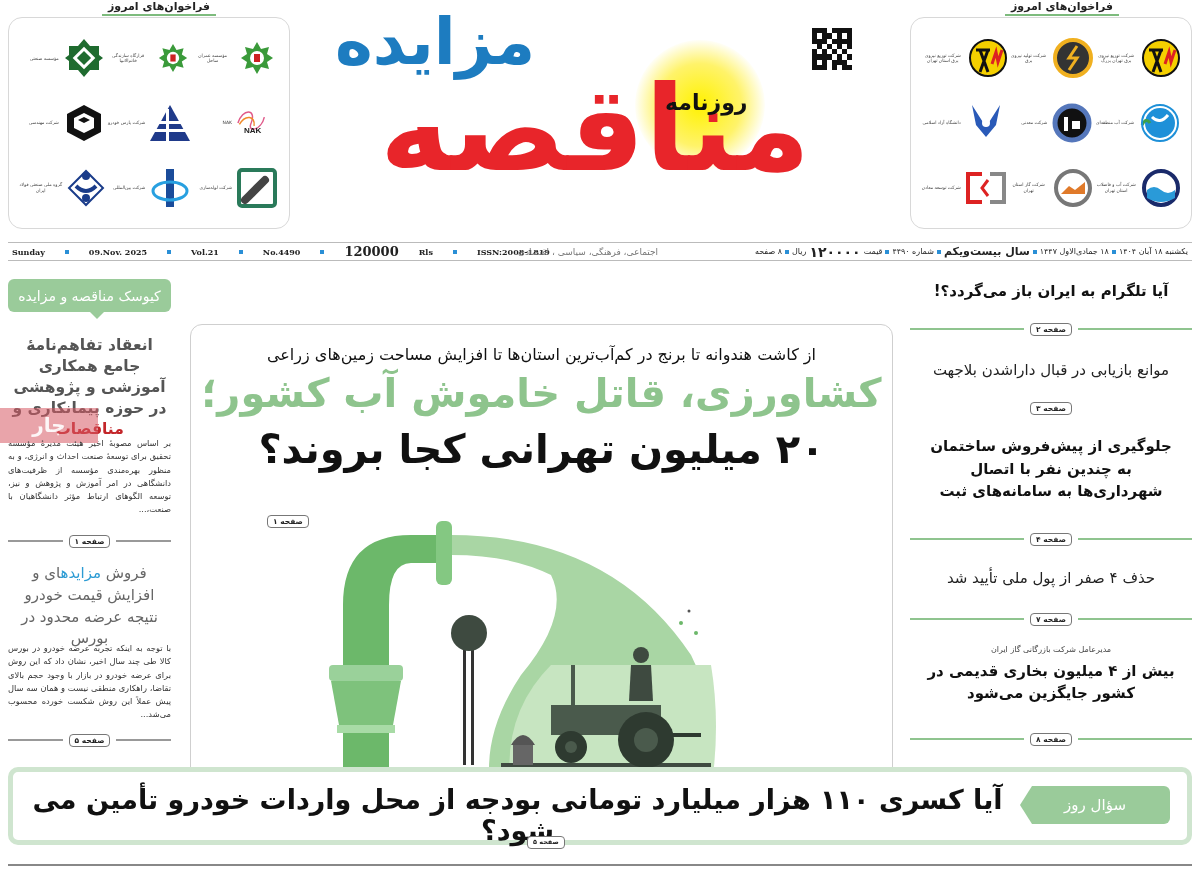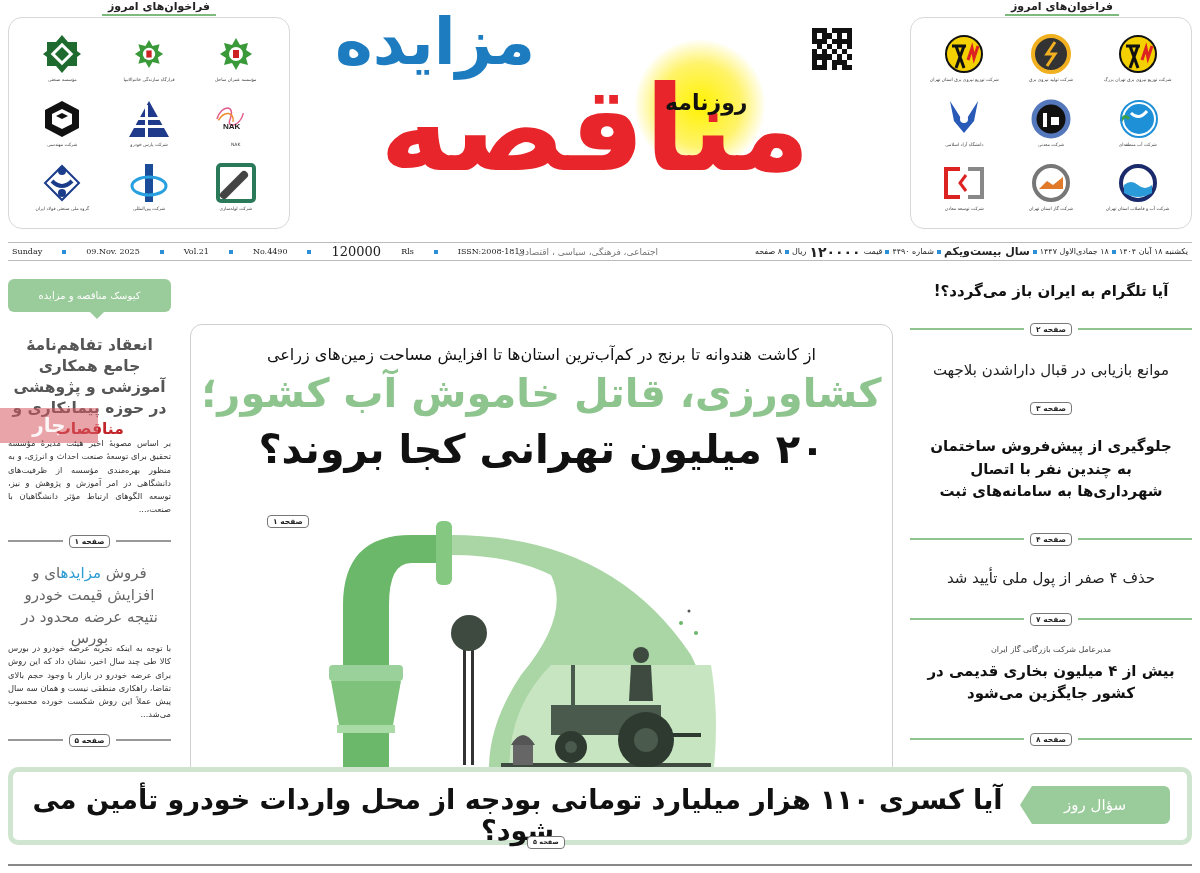--- a/index.html
+++ b/index.html
@@ -17,21 +17,21 @@
     position: absolute; top: 0px; font-size: 11px; font-weight: bold; color: #222;
     direction: rtl; border-bottom: 2px solid #7dbb7d; padding: 0 6px 1px;
   }
   .callout-title.left { left: 102px; }
   .callout-title.right { left: 1005px; }
   .logo-grid {
     position: absolute; inset: 8px 10px; display: grid;
     grid-template-columns: repeat(3, 1fr); grid-template-rows: repeat(3, 1fr);
     direction: rtl;
   }
-  .logo-cell { display: flex; flex-direction: column; align-items: center; justify-content: center; gap: 3px; }
+  .logo-cell { display: flex; flex-direction: row; align-items: center; justify-content: flex-start; gap: 3px; }
   .logo-mark { width: 44px; height: 40px; display: flex; align-items: center; justify-content: center; }
   .logo-caption { font-size: 4.5px; color: #444; direction: rtl; text-align: center; max-width: 80px; line-height: 1.2; }
 
   .masthead { position: absolute; left: 300px; top: 0; width: 600px; height: 236px; }
   .sun {
     position: absolute; left: 335px; top: 40px; width: 130px; height: 130px; border-radius: 50%;
     background: radial-gradient(circle, #fff200 0%, #fff36a 45%, rgba(255,255,255,0) 72%);
   }
   .mast-main {
     position: absolute; left: 10px; top: 70px; width: 570px; text-align: center;
@@ -51,32 +51,32 @@
   }
   .qr span { background: #111; }
   .qr span.w { background: #fff; }
 
   
   .info-strip {
     position: absolute; left: 8px; top: 242px; width: 1184px; height: 19px;
     border-top: 1px solid #bbb; border-bottom: 1px solid #bbb;
     display: flex; align-items: center; justify-content: space-between; padding: 0 4px;
   }
-  .strip-en { font-family: "DejaVu Serif", serif; font-size: 8px; font-weight: normal; color: #222; display: flex; align-items: center; gap: 20px; }
+  .strip-en { font-family: "DejaVu Serif", serif; font-size: 8px; font-weight: bold; color: #222; display: flex; align-items: center; gap: 20px; }
   .strip-en .big { font-size: 13px; }
   .sq { display: inline-block; width: 4px; height: 4px; background: #2a8fd6; }
   .strip-cats { font-size: 9px; color: #777; direction: rtl; margin-left: 0; position: absolute; left: 510px; }
   .strip-fa { direction: rtl; font-size: 8px; color: #222; display: flex; align-items: center; gap: 3px; }
   .strip-fa .bold { font-weight: bold; font-size: 11px; }
   .strip-fa .price { font-weight: bold; font-size: 14px; }
 
   
   .kiosk-tab {
     position: absolute; left: 8px; top: 279px; width: 163px; height: 33px; background: #9acb9a;
-    border-radius: 6px; color: #fff; font-size: 10px; display: flex; align-items: center; justify-content: center; direction: rtl;
+    border-radius: 6px; color: #fff; font-size: 14px; display: flex; align-items: center; justify-content: center; direction: rtl;
   }
   .kiosk-tab:after {
     content: ""; position: absolute; left: 82px; bottom: -7px; width: 0; height: 0;
     border-left: 7px solid transparent; border-right: 7px solid transparent; border-top: 7px solid #9acb9a;
   }
   .left-head {
     position: absolute; left: 8px; top: 335px; width: 163px; direction: rtl; text-align: center;
     font-size: 15.5px; font-weight: bold; color: #555; line-height: 1.35;
   }
   .left-head .red { color: #c3262a; }

